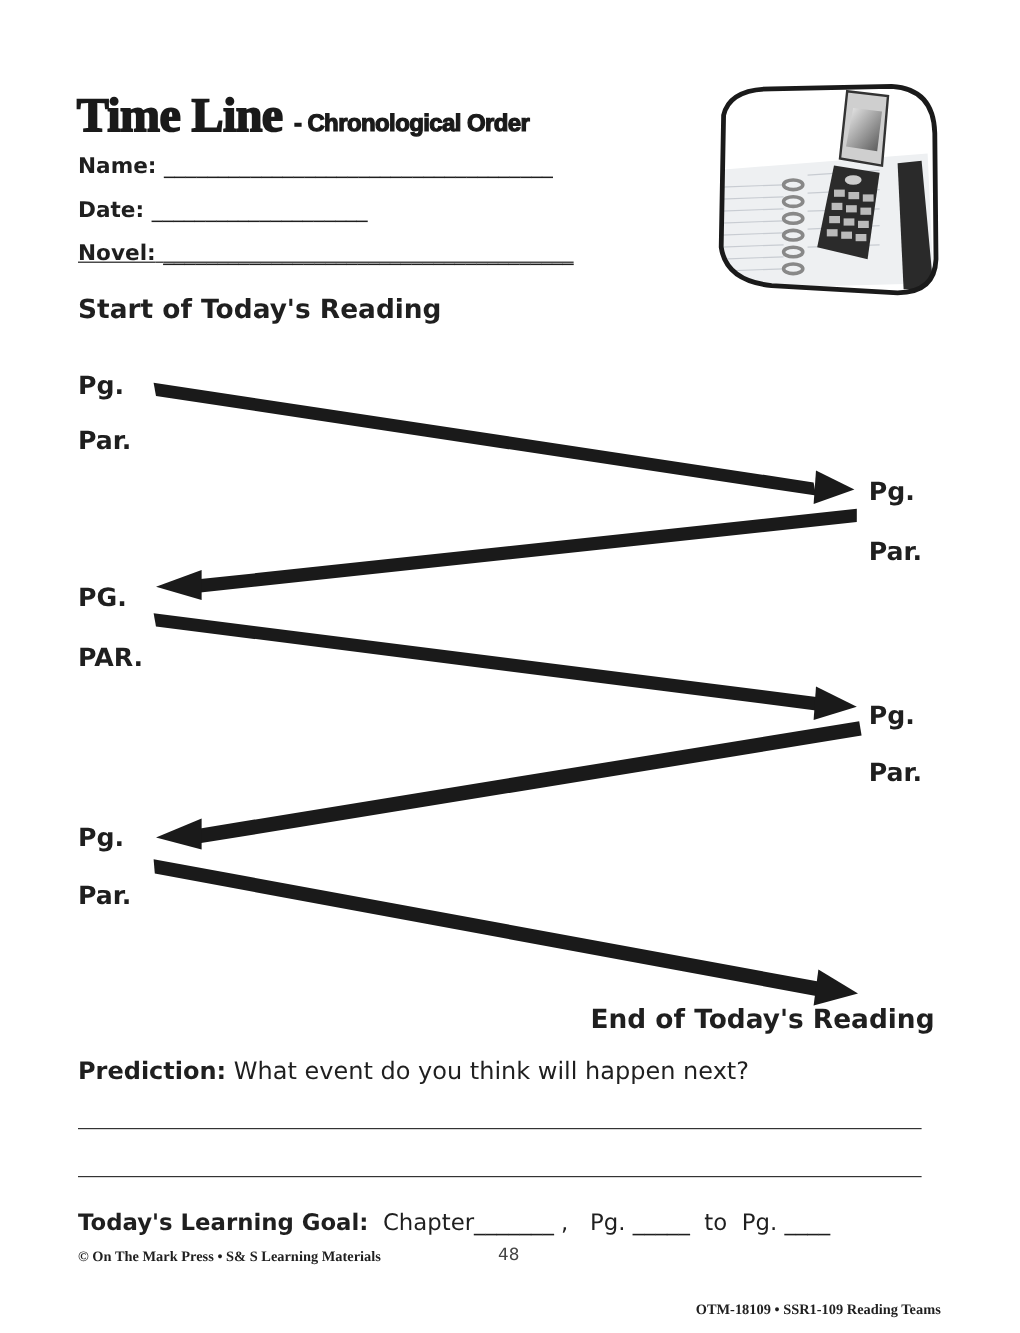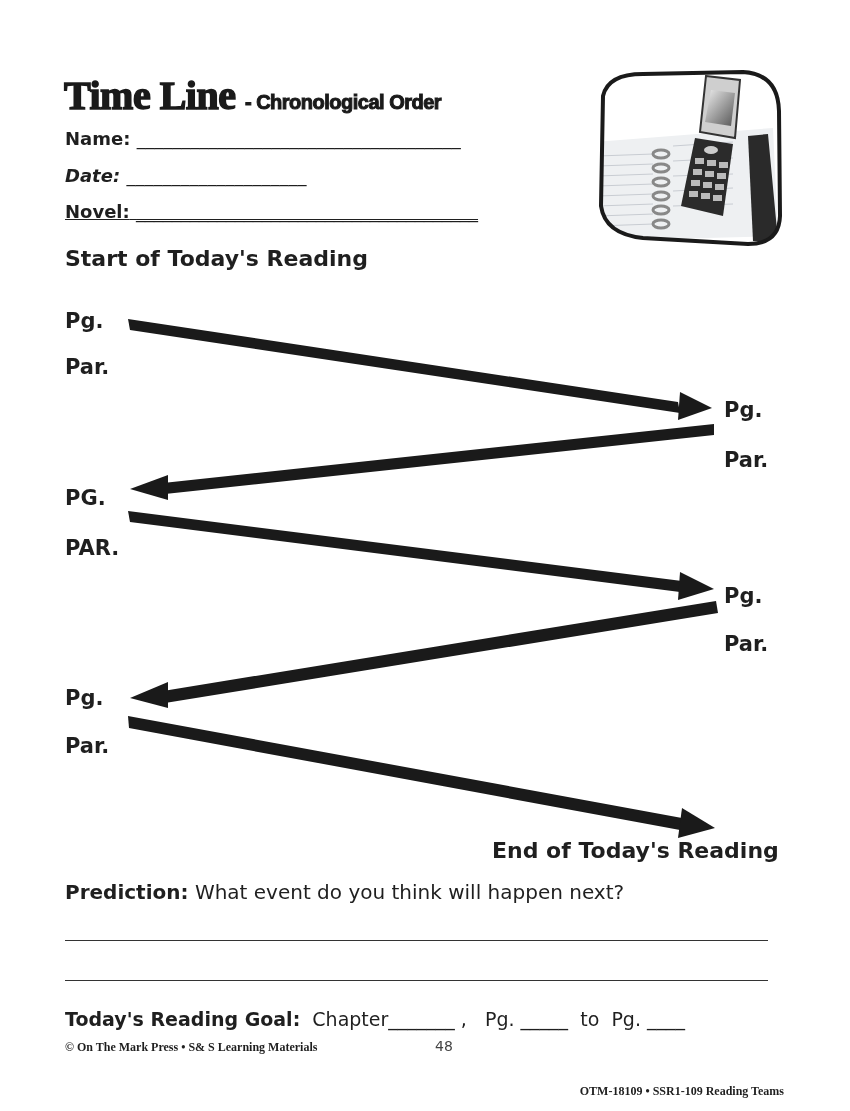--- a/index.html
+++ b/index.html
@@ -12,35 +12,35 @@
   .field .line { font-weight: 400; }
   .photo { left: 583px; top: 66px; width: 200px; height: 184px; }
   .section-label { font-size: 22px; font-weight: 700; white-space: nowrap; }
   .pl { font-size: 21px; font-weight: 700; white-space: nowrap; }
   .pred { left: 65px; top: 880px; font-size: 20px; white-space: nowrap; }
   .pred b { font-weight: 700; }
   .wline { left: 65px; width: 703px; height: 0; border-top: 1.5px solid #333; }
   .goal { left: 65px; top: 1008px; font-size: 19px; white-space: nowrap; }
   .goal b { font-weight: 700; }
   .footer { top: 1040px; font-family: "Liberation Serif", serif; font-size: 12px; font-weight: 700; white-space: nowrap; }
-  .pagenum { top: 1038px; left: 435px; font-family: "DejaVu Sans", sans-serif; font-size: 14px; font-weight: 400; color: #444; }
+  .pagenum { top: 1038px; left: 415px; font-family: "DejaVu Sans", sans-serif; font-size: 14px; font-weight: 400; color: #444; }
 </style>
 </head>
 <body>
 
 <div class="abs title-main">
   <span class="t1">Time Line</span>
   <span class="t2">- Chronological Order</span>
 </div>
 
 <div class="abs field" style="top:128px;">
   <span>Name:</span>
   <span class="line">____________________________________</span>
 </div>
-<div class="abs field" style="top:165px;font-style:italic;">
+<div class="abs field" style="top:165px;">
   <span>Date:</span>
   <span class="line">____________________</span>
 </div>
 <div class="abs field" style="top:201px;text-decoration:underline;">
   <span>Novel:</span>
   <span class="line">______________________________________</span>
 </div>
 
 <div class="abs photo">
   <svg width="200" height="184" viewBox="0 0 200 184">
@@ -148,21 +148,21 @@
 <div class="abs section-label" style="left:492px; top:838px;">End of Today's Reading</div>
 
 <div class="abs pred">
   <b>Prediction:</b>
   <span>What event do you think will happen next?</span>
 </div>
 <div class="abs wline" style="top:940px;"></div>
 <div class="abs wline" style="top:980px;"></div>
 
 <div class="abs goal">
-  <b>Today's Reading Goal:</b>
+  <b>Today's Learning Goal:</b>
   &nbsp;<span>Chapter_______ ,</span>
   &nbsp;&nbsp;<span>Pg. _____</span>
   &nbsp;<span>to</span>
   &nbsp;<span>Pg. ____</span>
 </div>
 
 <div class="abs footer" style="left:65px;">© On The Mark Press • S&amp; S Learning Materials</div>
 <div class="abs pagenum">48</div>
 <div class="abs footer" style="right:66px;margin-top:44px;">OTM-18109 • SSR1-109 Reading Teams</div>
 

